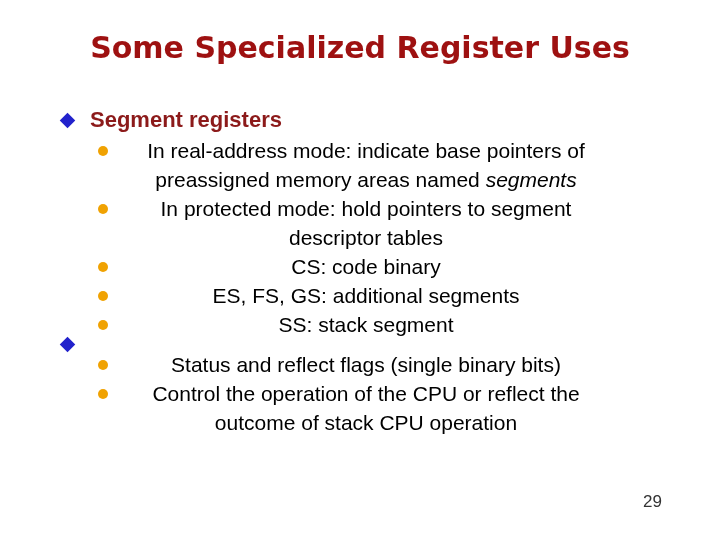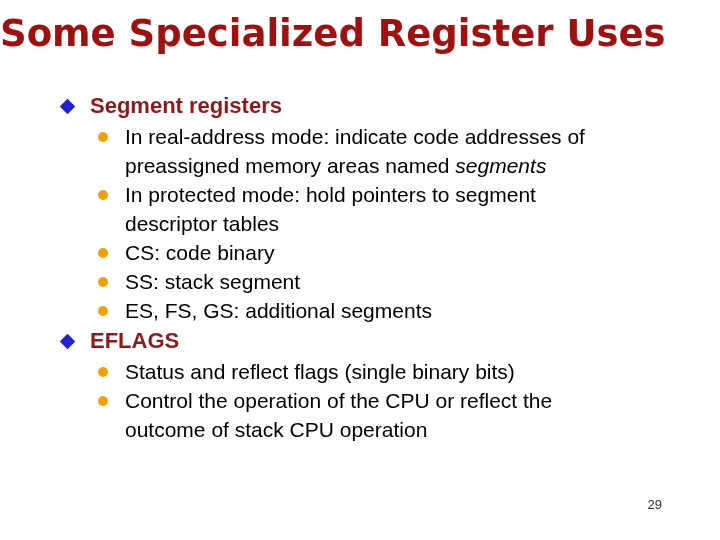--- a/index.html
+++ b/index.html
@@ -6,31 +6,31 @@
   .slide {
     position: relative;
     width: 720px;
     height: 540px;
     background: var(--background, #ffffff);
     font-family: "Liberation Sans", sans-serif;
     color: var(--body-text, #000000);
     overflow: hidden;
   }
   .title {
-    padding-top: 12px;
-    text-align: left;
+    padding-top: 26px;
+    text-align: center;
     font-family: "DejaVu Sans", sans-serif;
     font-weight: 700;
-    font-size: 37px;
+    font-size: 30px;
     line-height: 44px;
     letter-spacing: 0px;
     color: var(--title-red, #9e1111);
     white-space: nowrap;
   }
-  .content { margin: 34px 0 0 56px; }
+  .content { margin: 34px 0 0 56px; text-align: center; }
   .section { margin: 0; }
   .heading-row {
     display: flex;
     align-items: center;
     line-height: 32px;
     margin: 0;
   }
   .diamond {
     flex: none;
     width: 11px;
@@ -63,72 +63,71 @@
     height: 10px;
     border-radius: 50%;
     background: var(--bullet-orange, #f0a202);
   }
   .item-text { width: 482px; }
   .item-text em { font-style: italic; }
   .page-number {
     position: absolute;
     right: 58px;
     bottom: 28px;
-    font-size: 13px;
+    font-size: 17px;
     color: var(--page-number-gray, #333333);
   }
 </style>
 </head>
 <body>
 
 <div class="slide">
   <div class="title">Some Specialized Register Uses</div>
   <div class="content" id="content">
       <div class="section">
         <div class="heading-row">
           <span class="diamond"></span>
           <span class="heading">Segment registers</span>
         </div>
         <ul class="items">
           <li class="item">
             <span class="dot-box">
               <span class="dot"></span>
             </span>
-            <span class="item-text"><span>In real-address mode: indicate code addresses of preassigned memory areas named </span><em>segments</em></span>
+            <span class="item-text"><span>In real-address mode: indicate base pointers of preassigned memory areas named </span><em>segments</em></span>
           </li>
           <li class="item">
             <span class="dot-box">
               <span class="dot"></span>
             </span>
             <span class="item-text"><span>In protected mode: hold pointers to segment descriptor tables</span></span>
           </li>
           <li class="item">
             <span class="dot-box">
               <span class="dot"></span>
             </span>
             <span class="item-text"><span>CS: code binary</span></span>
           </li>
           <li class="item">
             <span class="dot-box">
               <span class="dot"></span>
             </span>
-            <span class="item-text"><span>SS: stack segment</span></span>
+            <span class="item-text"><span>ES, FS, GS: additional segments</span></span>
           </li>
           <li class="item">
             <span class="dot-box">
               <span class="dot"></span>
             </span>
-            <span class="item-text"><span>ES, FS, GS: additional segments</span></span>
+            <span class="item-text"><span>SS: stack segment</span></span>
           </li>
         </ul>
       </div>
       <div class="section">
         <div class="heading-row">
           <span class="diamond"></span>
-          <span class="heading">EFLAGS</span>
         </div>
         <ul class="items">
           <li class="item">
             <span class="dot-box">
               <span class="dot"></span>
             </span>
             <span class="item-text"><span>Status and reflect flags (single binary bits)</span></span>
           </li>
           <li class="item">
             <span class="dot-box">

